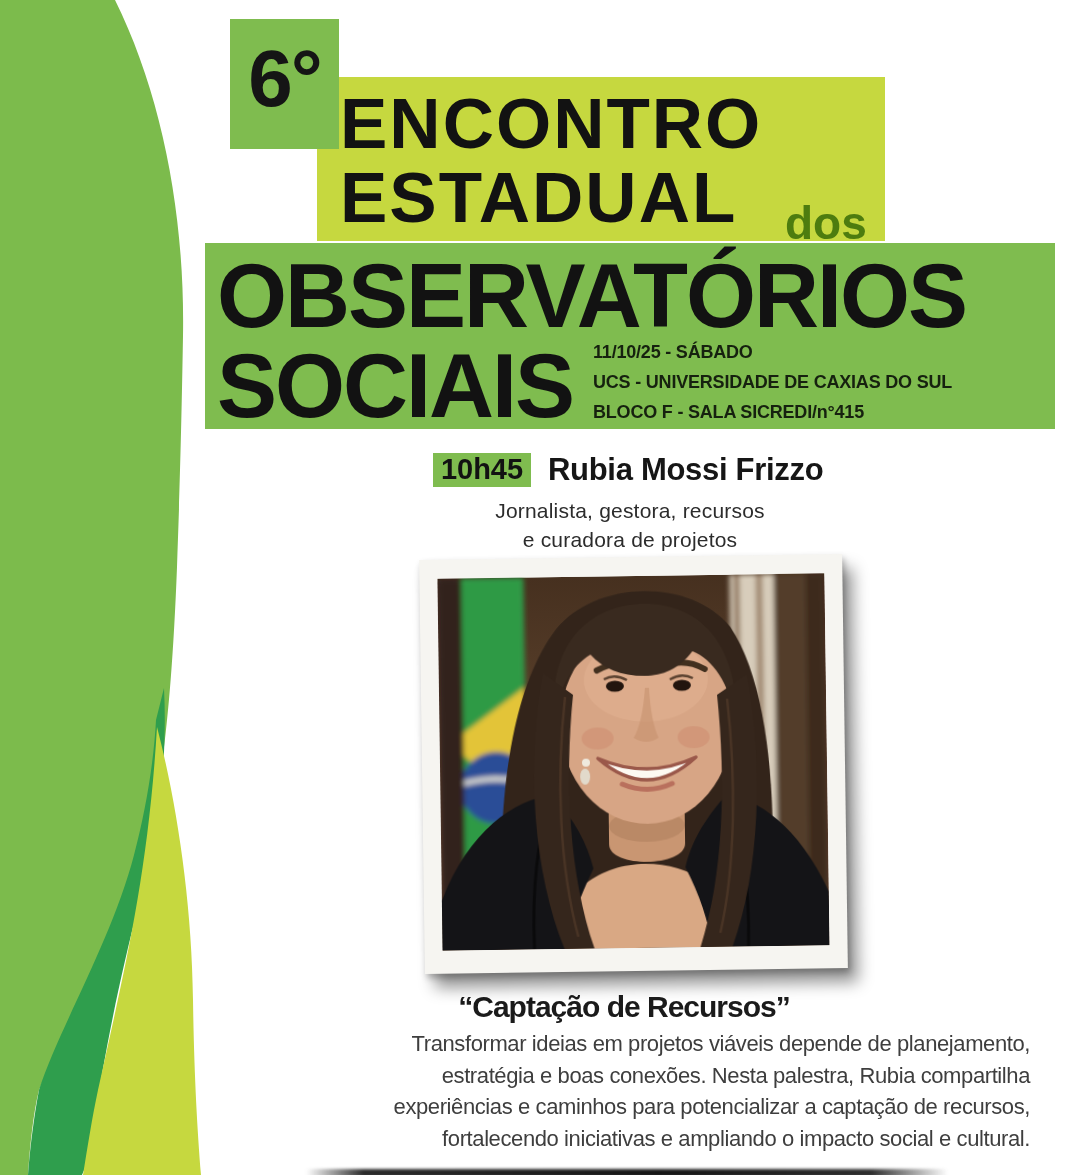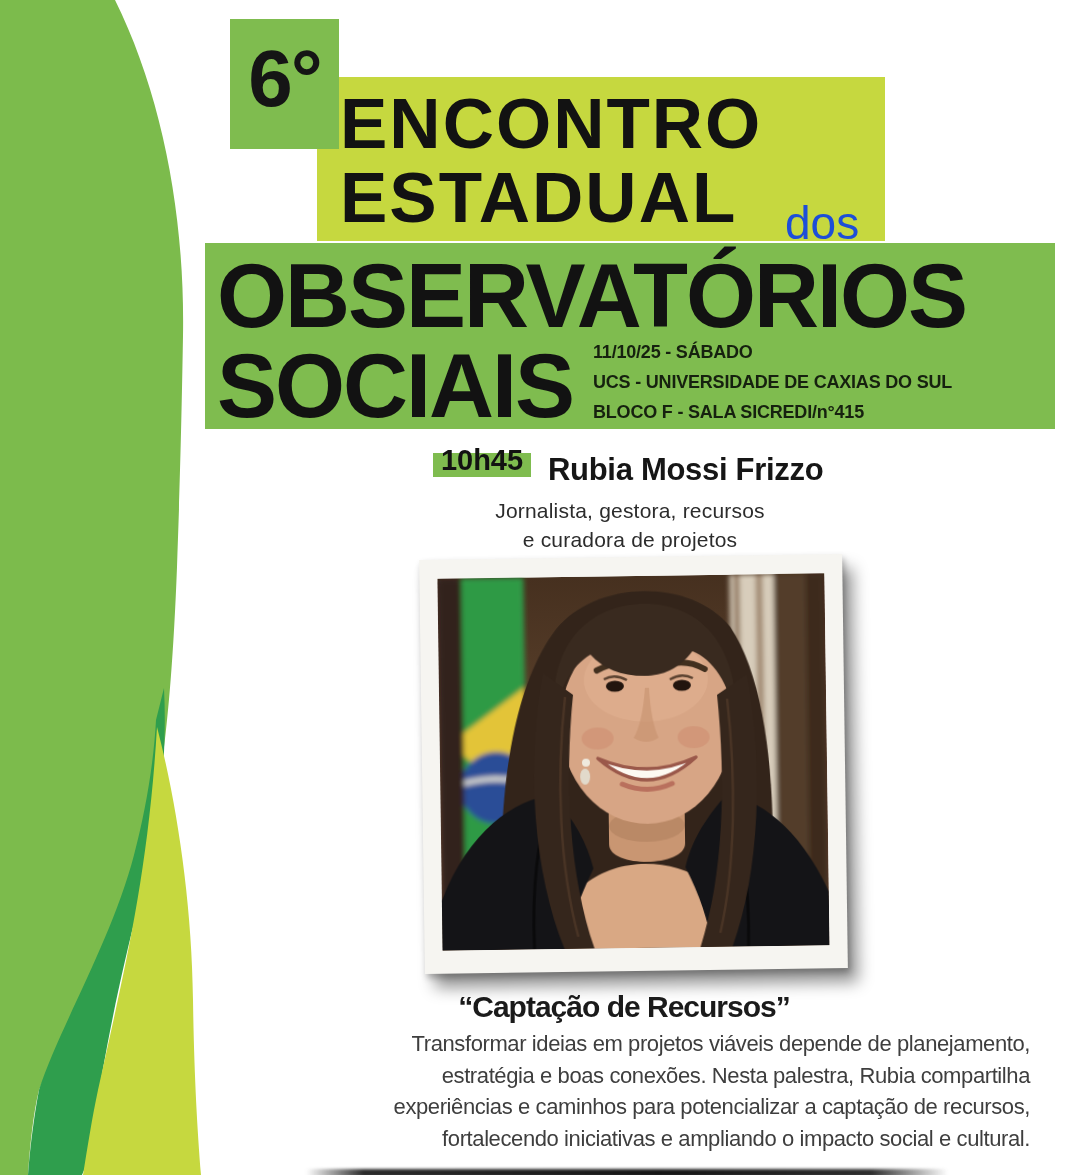--- a/index.html
+++ b/index.html
@@ -12,31 +12,31 @@
   .left-decor{position:absolute;left:0;top:0;width:210px;height:1175px;z-index:1;}
 
   .edition-badge{position:absolute;left:230px;top:19px;width:109px;height:130px;background:var(--green);
     z-index:4;display:flex;align-items:center;justify-content:center;}
   .edition-badge span{font-size:80px;font-weight:800;color:var(--ink);letter-spacing:-2px;padding-bottom:10px;}
 
   .title-box-top{position:absolute;left:317px;top:77px;width:568px;height:164px;background:var(--lime);
     z-index:2;padding:10px 0 0 23px;}
   .title-line{font-size:71px;font-weight:800;color:#121212;line-height:74px;letter-spacing:2px;white-space:nowrap;}
 
-  .dos-connector{position:absolute;left:785px;top:196px;z-index:3;font-size:46px;font-weight:400;color:#1d4ed8;}
+  .dos-connector{position:absolute;left:785px;top:196px;z-index:3;font-size:46px;font-weight:700;color:#4d7c0f;}
 
   .title-box-bottom{position:absolute;left:205px;top:243px;width:850px;height:186px;background:var(--green);
     z-index:2;padding:8px 0 0 12px;}
   .big-line{font-size:90px;font-weight:800;color:#121212;line-height:90px;letter-spacing:-2px;white-space:nowrap;}
 
   .event-info{position:absolute;left:593px;top:337px;z-index:3;}
   .event-info div{font-size:18px;font-weight:700;color:#16210f;line-height:30px;letter-spacing:-0.2px;white-space:nowrap;}
 
-  .time-chip{position:absolute;left:433px;top:453px;width:98px;height:24px;background:var(--green);
-    display:flex;align-items:flex-end;justify-content:center;z-index:2;}
+  .time-chip{position:absolute;left:433px;top:453px;width:98px;height:34px;background:var(--green);
+    display:flex;align-items:flex-start;justify-content:center;z-index:2;}
   .time-chip span{font-size:29px;font-weight:800;color:#121212;}
 
   .speaker-name{position:absolute;left:548px;top:452px;font-size:31px;font-weight:800;color:#161616;
     letter-spacing:-0.3px;white-space:nowrap;}
 
   .speaker-roles{position:absolute;left:330px;top:496px;width:600px;text-align:center;}
   .speaker-roles div{font-size:21px;color:#2c2c2c;line-height:29px;letter-spacing:0.2px;}
 
   .photo-frame{position:absolute;left:422px;top:557px;width:423px;height:414px;background:#f6f5f1;
     transform:rotate(-0.8deg);box-shadow:10px 14px 16px rgba(0,0,0,0.42), 2px 4px 6px rgba(0,0,0,0.25);

